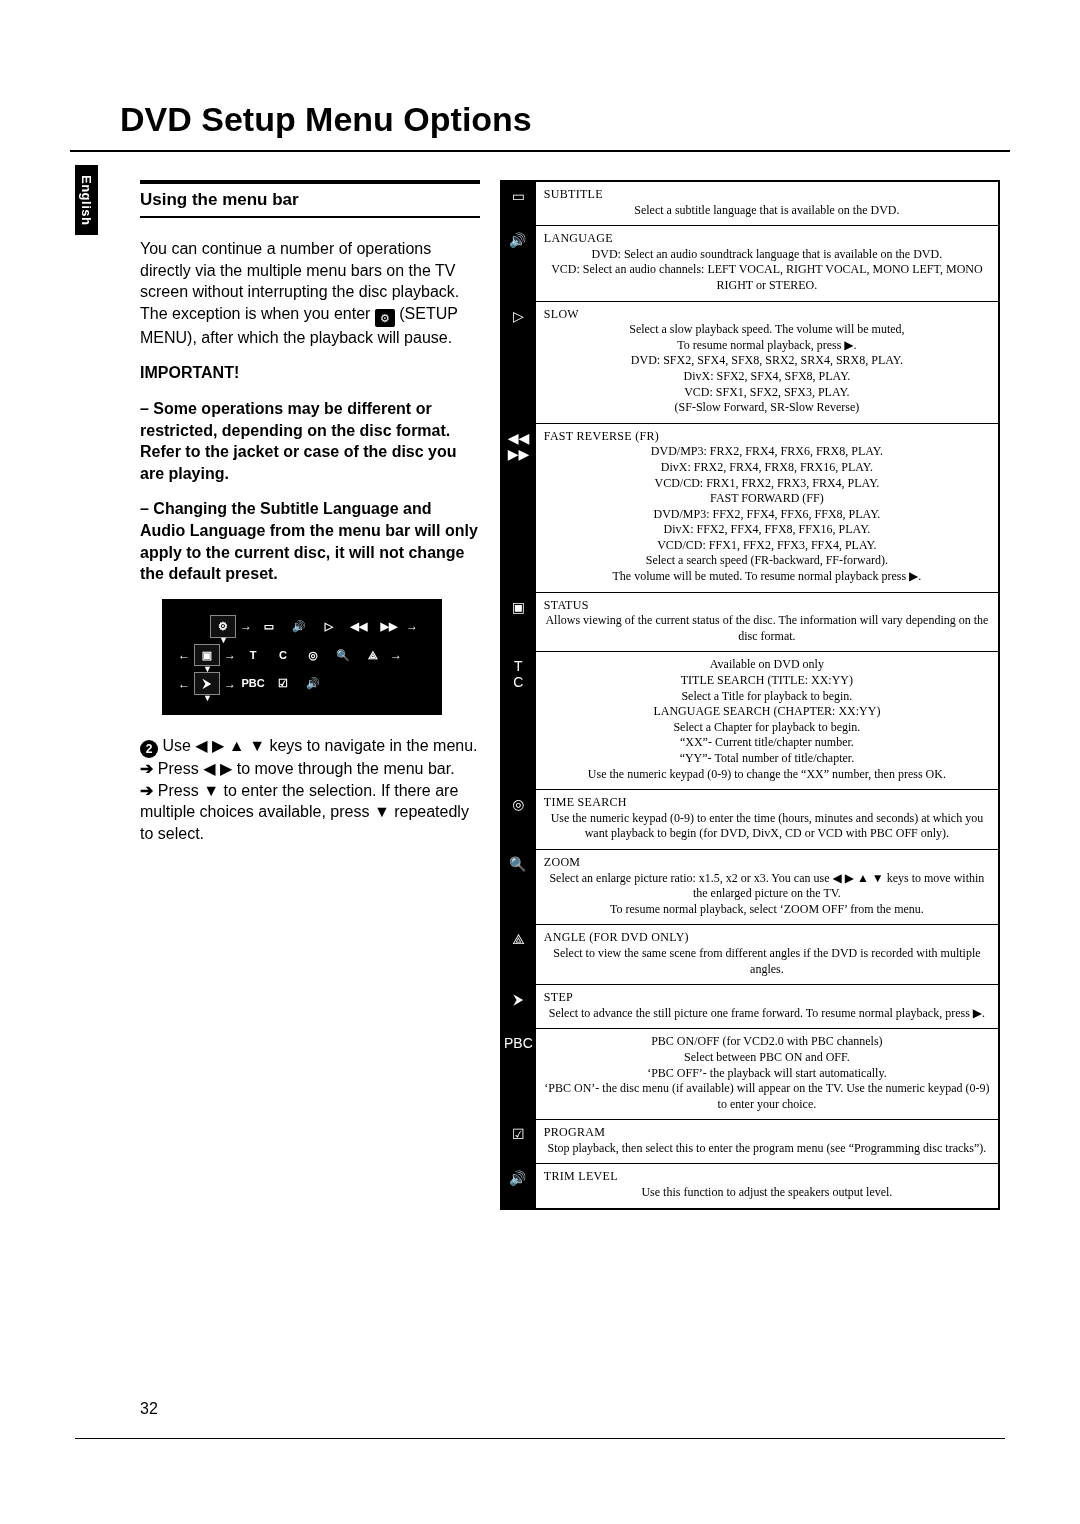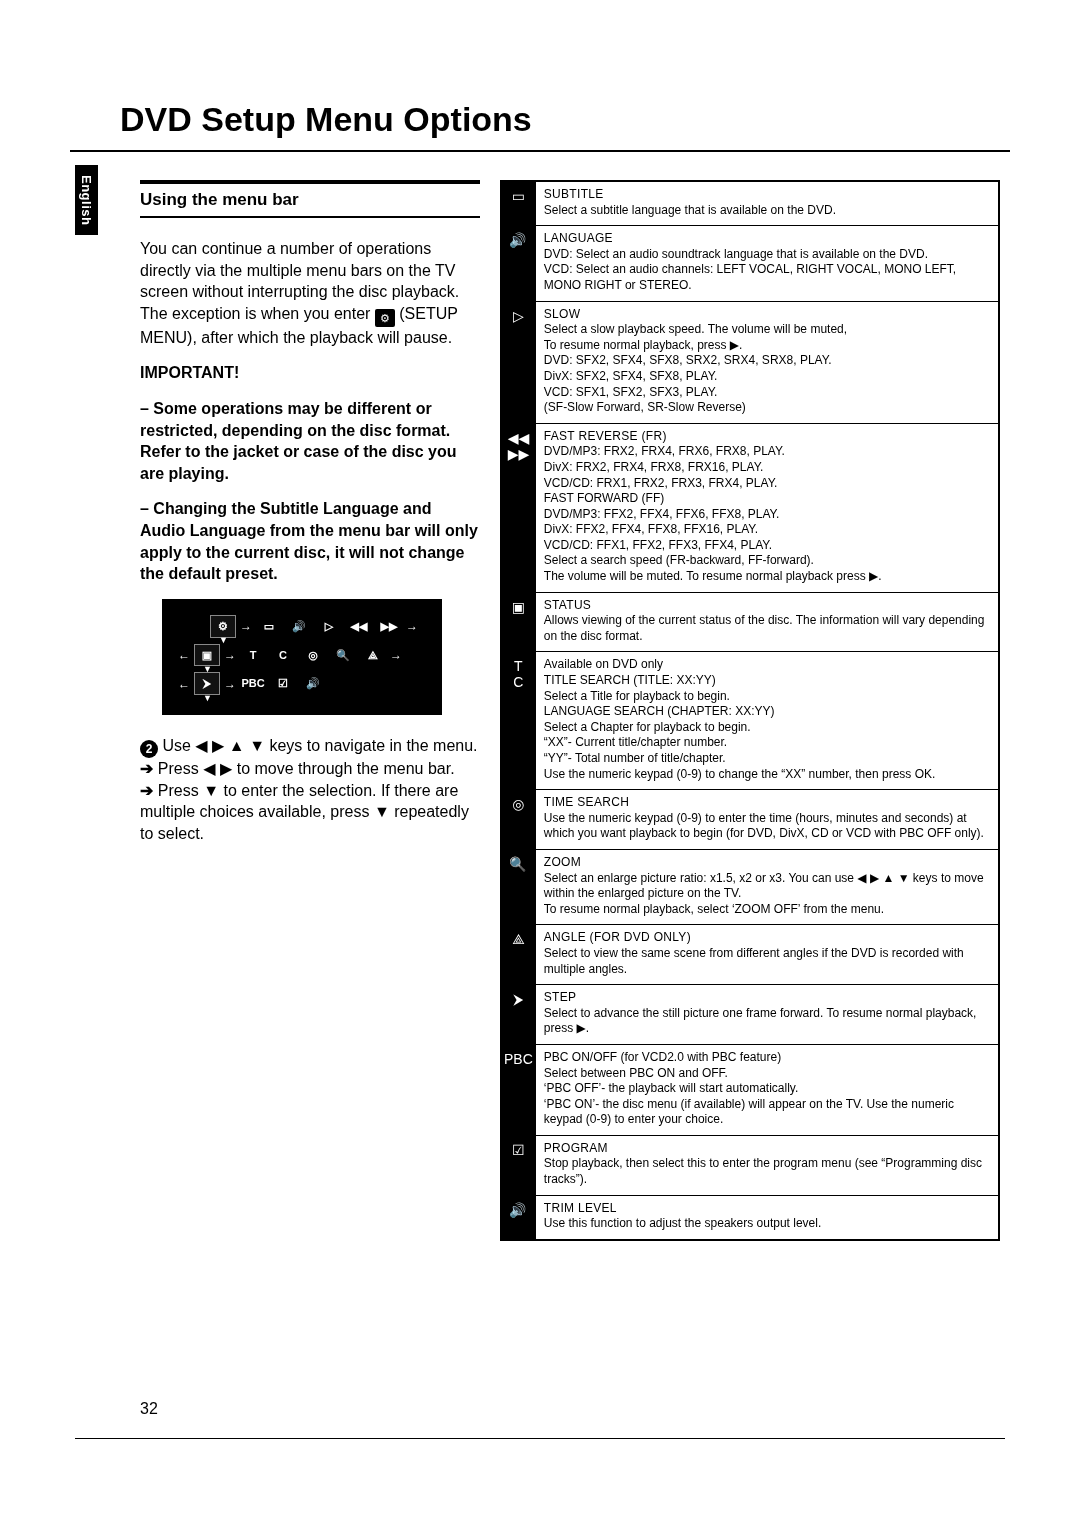--- a/index.html
+++ b/index.html
@@ -147,26 +147,27 @@
     width: 30px;
     background: #000;
     color: #fff;
     text-align: center;
     padding: 6px 2px;
     font-size: 14px;
   }
   .rtable td.txt {
     padding: 5px 8px 7px;
     line-height: 1.3;
+    font-family: Liberation Serif, serif;
   }
   .rtable td.txt .hdr {
     text-transform: uppercase;
     letter-spacing: 0.3px;
   }
-  .rtable td.txt .sub { display: block; }
+  .rtable td.txt .sub { display: block; text-align: center; }
   .pagenum {
     position: absolute;
     left: 140px;
     top: 1400px;
     font-size: 16px;
   }
   .footnote-line {
     position: absolute;
     left: 75px;
     top: 1438px;
@@ -291,21 +292,21 @@
               <td class="icon" style="white-space: pre;">⟁</td>
               <td class="txt"><span class="hdr">ANGLE (for DVD only)</span><br><span class="sub">Select to view the same scene from different angles if the DVD is recorded with multiple angles.</span></td>
             </tr>
             <tr>
               <td class="icon" style="white-space: pre;">⮞</td>
               <td class="txt"><span class="hdr">STEP</span><br><span class="sub">Select to advance the still picture one frame forward. To resume normal playback, press ▶.</span></td>
             </tr>
             <tr>
               <td class="icon" style="white-space: pre;">PBC</td>
               <td class="txt">
-                <span class="sub">PBC ON/OFF (for VCD2.0 with PBC feature)</span>
+                <span class="sub">PBC ON/OFF (for VCD2.0 with PBC channels)</span>
                 <span class="sub">Select between PBC ON and OFF.</span>
                 <span class="sub">‘PBC OFF’- the playback will start automatically.</span>
                 <span class="sub">‘PBC ON’- the disc menu (if available) will appear on the TV. Use the numeric keypad (0-9) to enter your choice.</span>
               </td>
             </tr>
             <tr>
               <td class="icon" style="white-space: pre;">☑</td>
               <td class="txt"><span class="hdr">PROGRAM</span><br><span class="sub">Stop playback, then select this to enter the program menu (see “Programming disc tracks”).</span></td>
             </tr>
             <tr>

